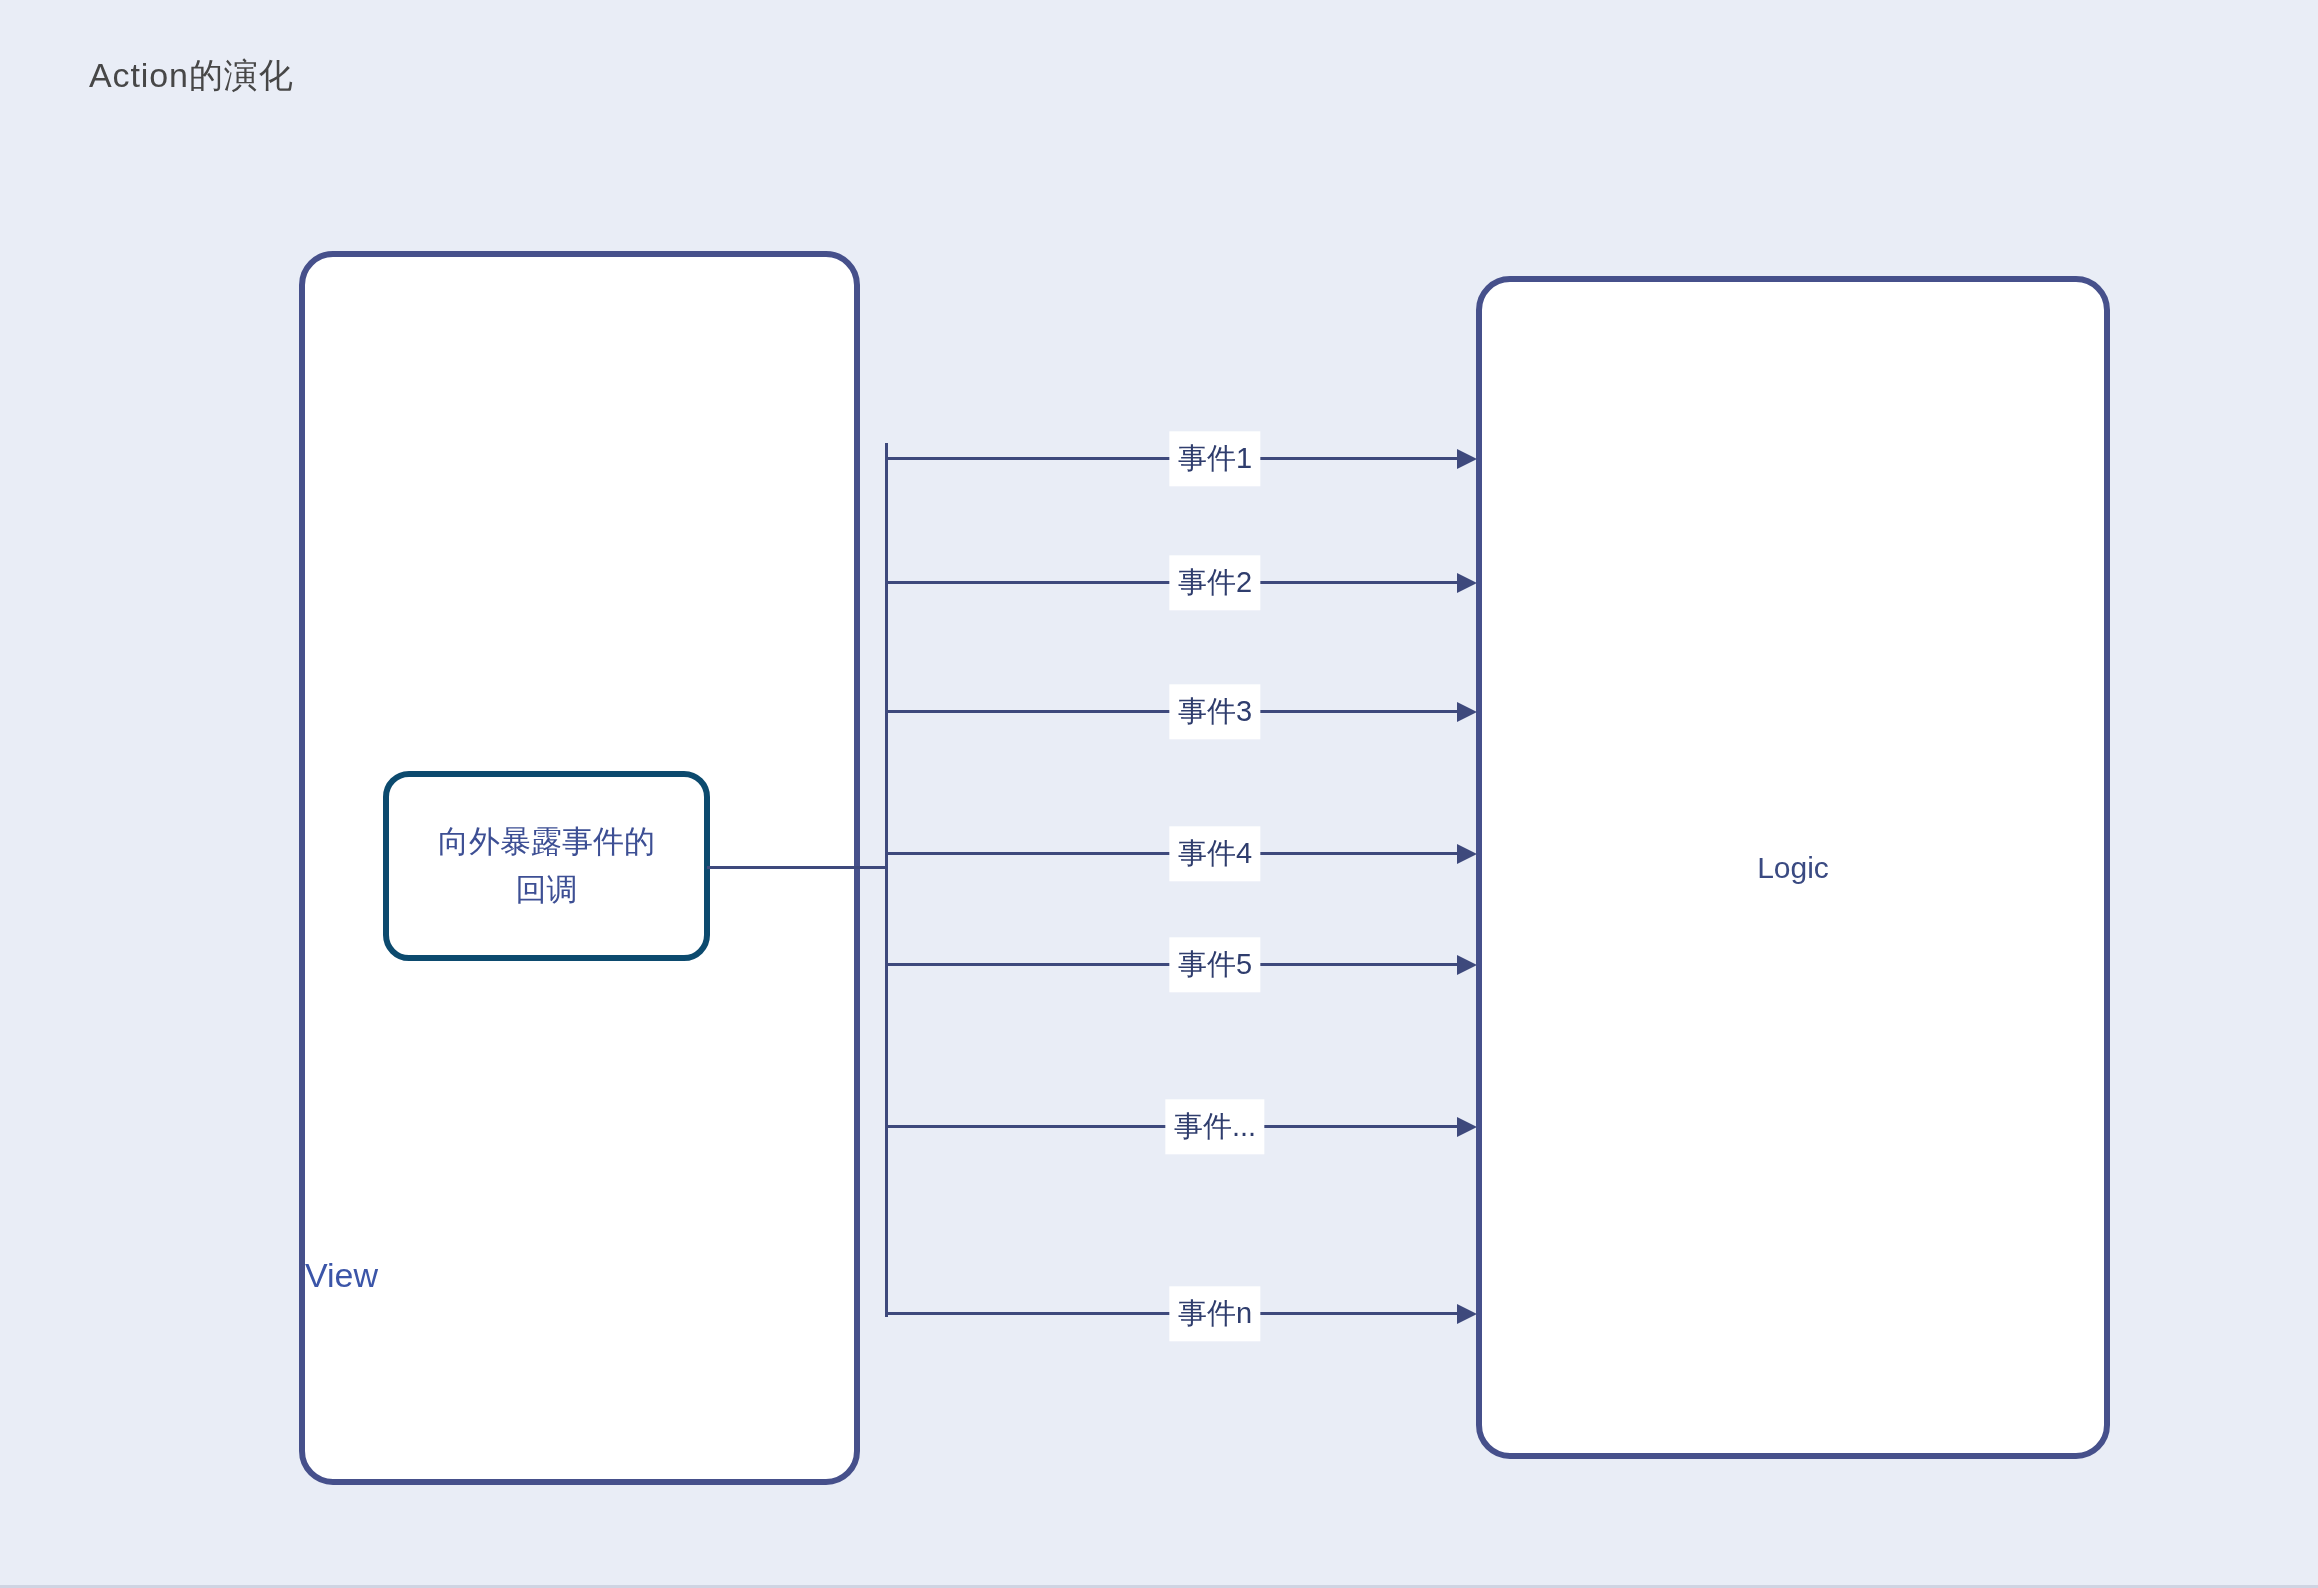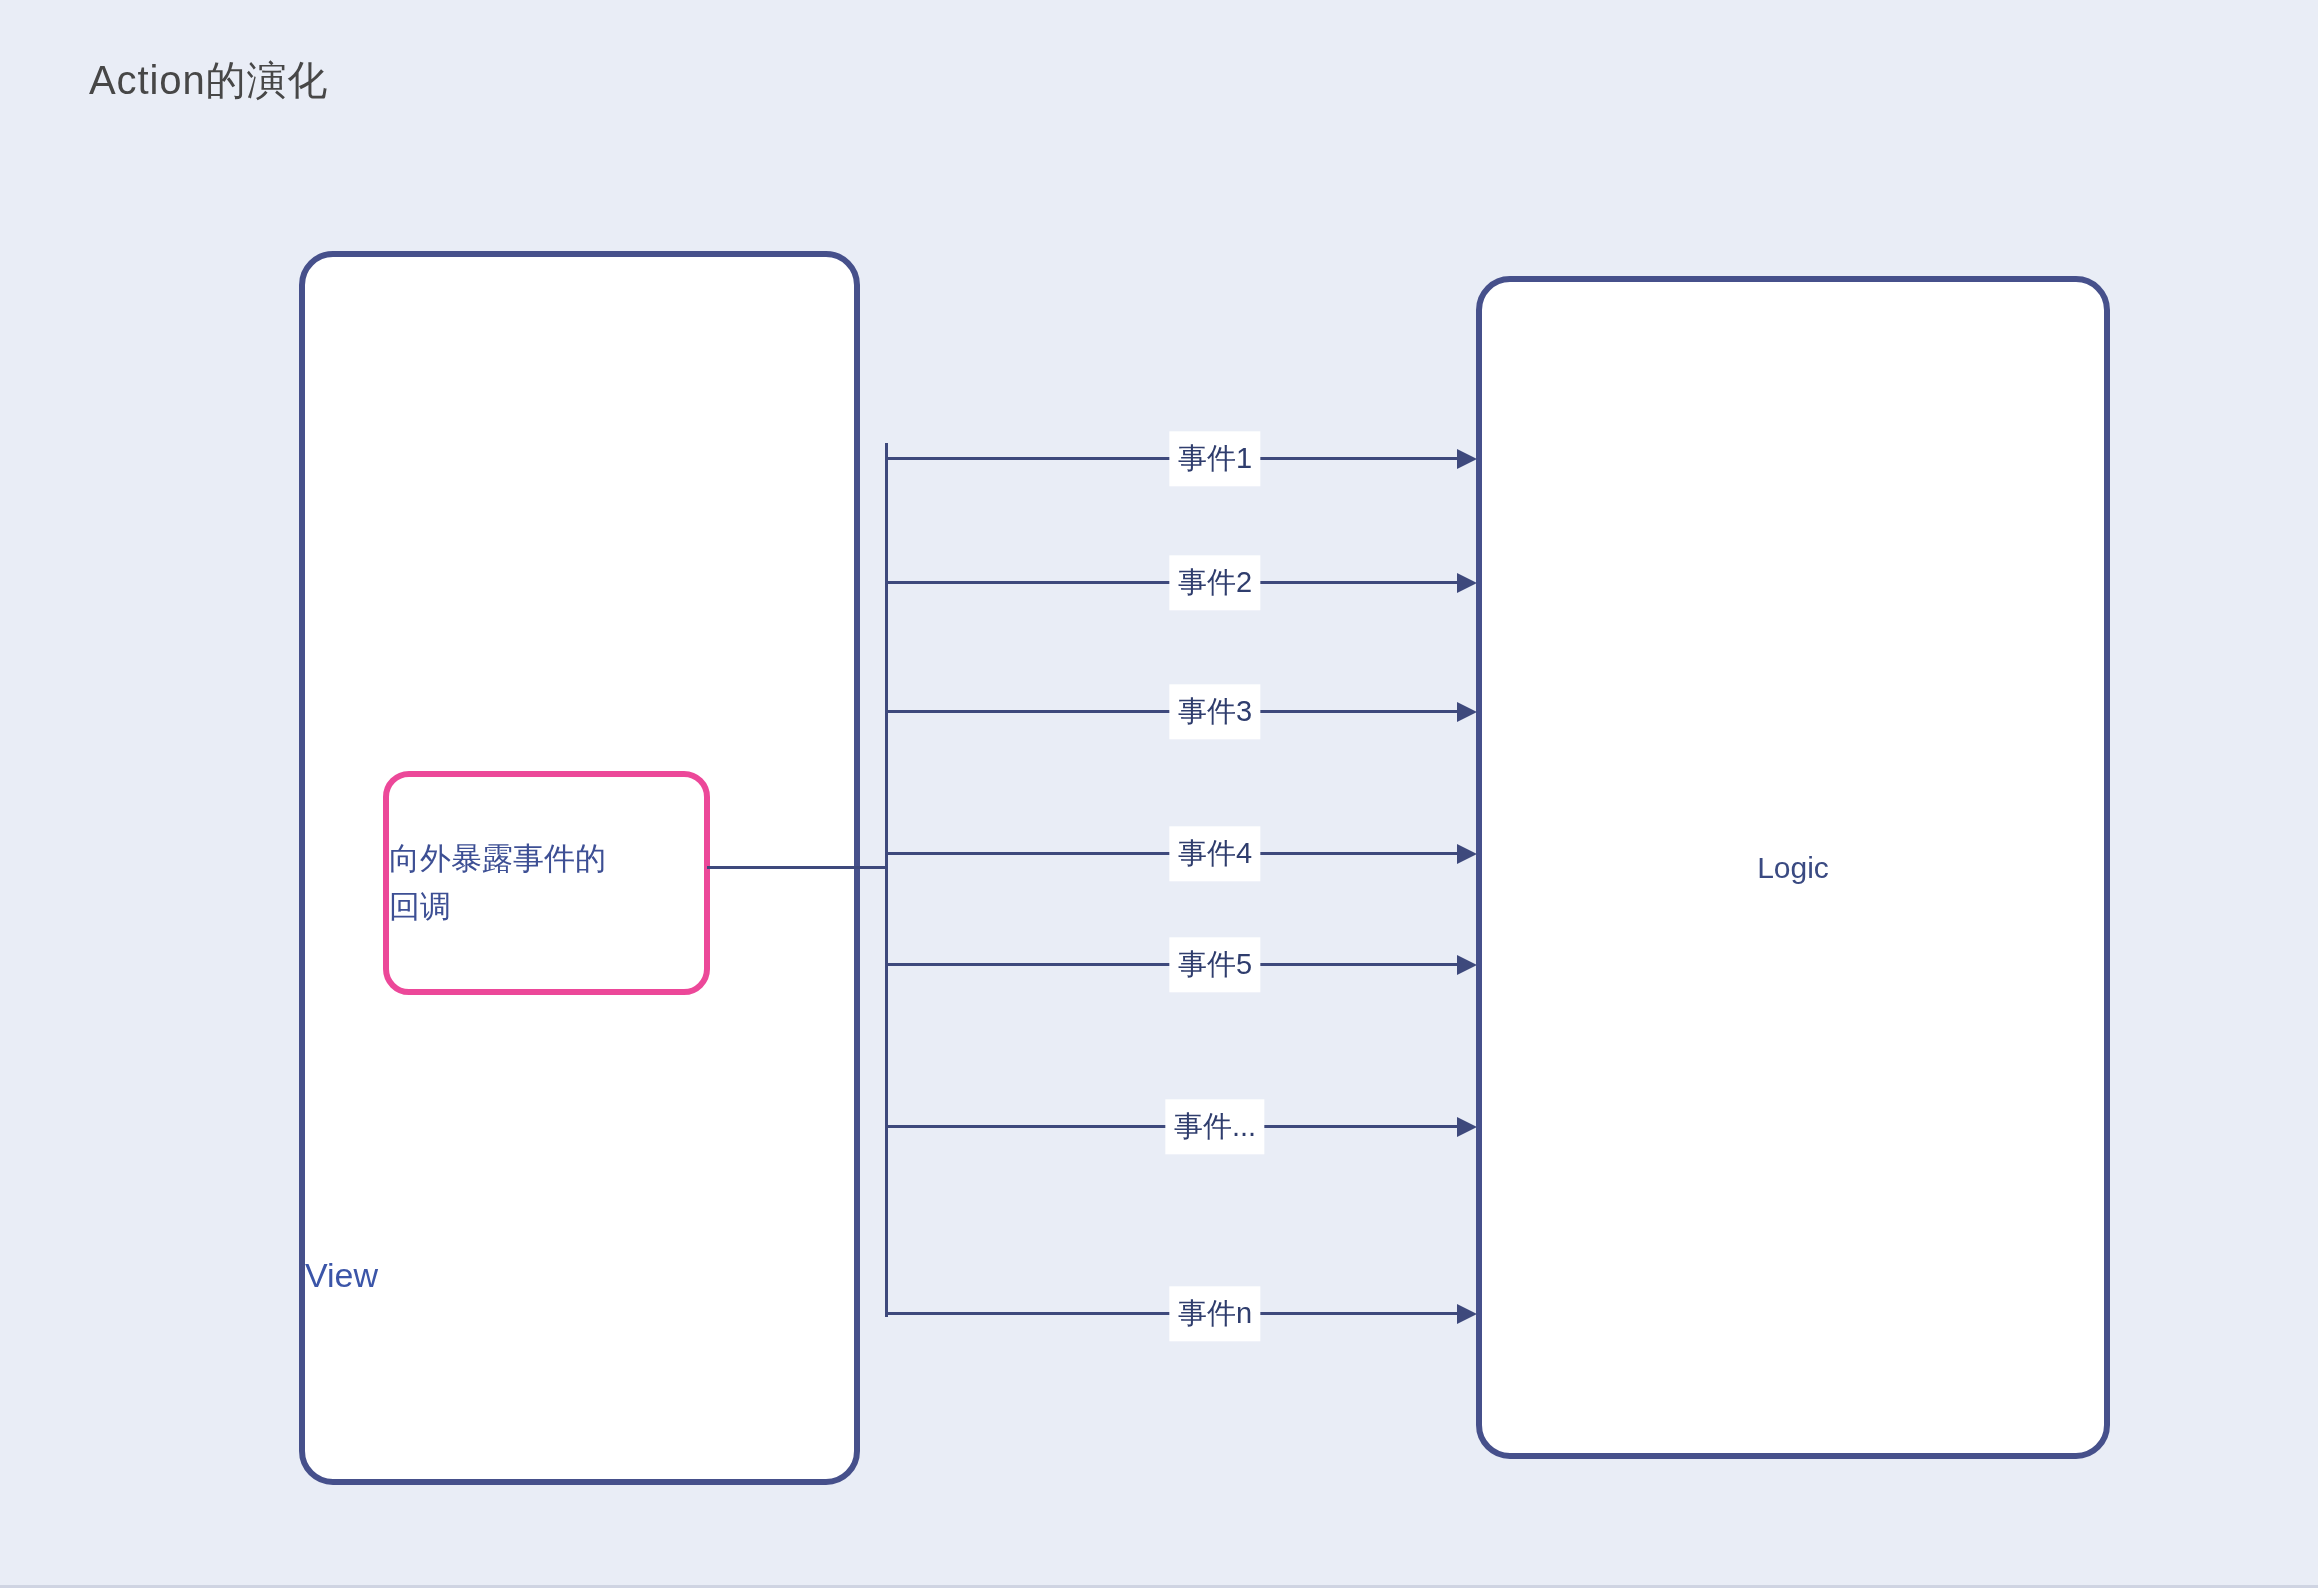--- a/index.html
+++ b/index.html
@@ -13,21 +13,21 @@
     width: 2319px;
     height: 1589px;
     background: #e9edf6;
     overflow: hidden;
   }
   .page-title {
     position: absolute;
     left: 89px;
     top: 53px;
     margin: 0;
-    font-size: 40px;
+    font-size: 34px;
     font-weight: 400;
     color: #474747;
     letter-spacing: 0.9px;
   }
   .box {
     position: absolute;
     box-sizing: border-box;
     background: #ffffff;
     border: 6.9px solid #46508b;
     border-radius: 34px;
@@ -44,27 +44,27 @@
     color: #3b55a8;
   }
   .logic-box-label {
     font-size: 30px;
     color: #3a4a82;
   }
   .callback-box {
     position: absolute;
     box-sizing: border-box;
     left: 383px; top: 771px;
-    width: 327px; height: 224px;
+    width: 327px; height: 190px;
     background: #ffffff;
-    border: 6px solid #ec4899;
+    border: 6px solid #0c4a6e;
     border-radius: 26px;
     display: flex;
     flex-direction: column;
-    align-items: flex-start;
+    align-items: center;
     justify-content: center;
     text-align: center;
     font-size: 31px;
     line-height: 48px;
     color: #3d4f94;
   }
   .connector {
     position: absolute;
     left: 707px; top: 866px;
     width: 180px; height: 3.4px;

